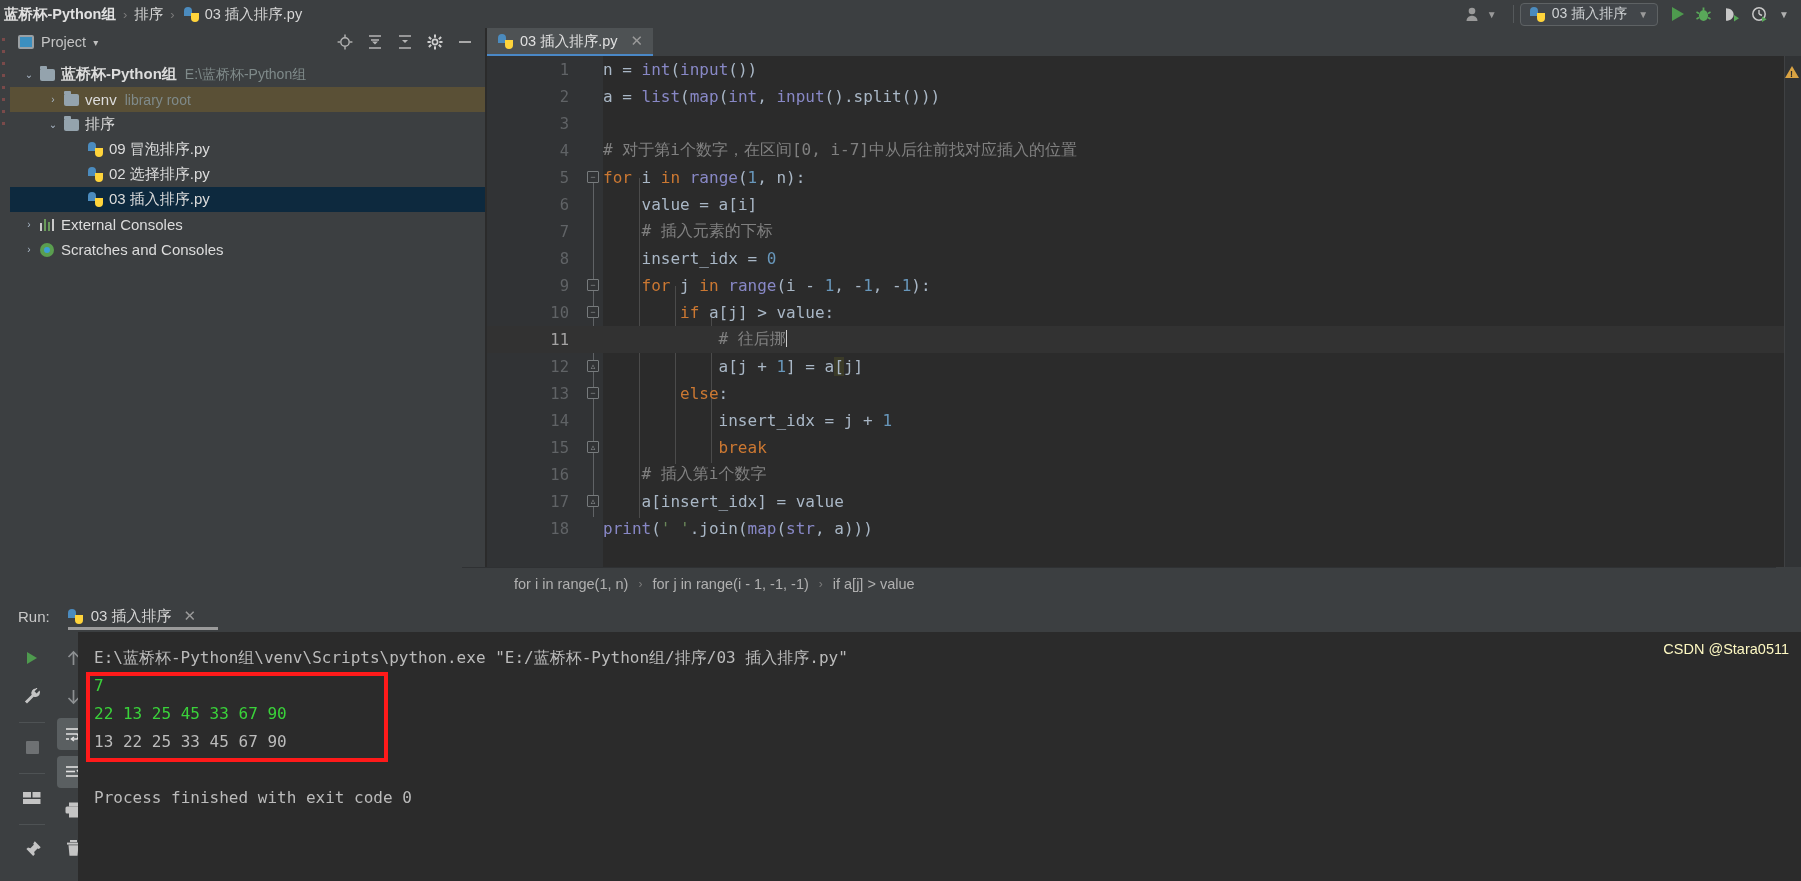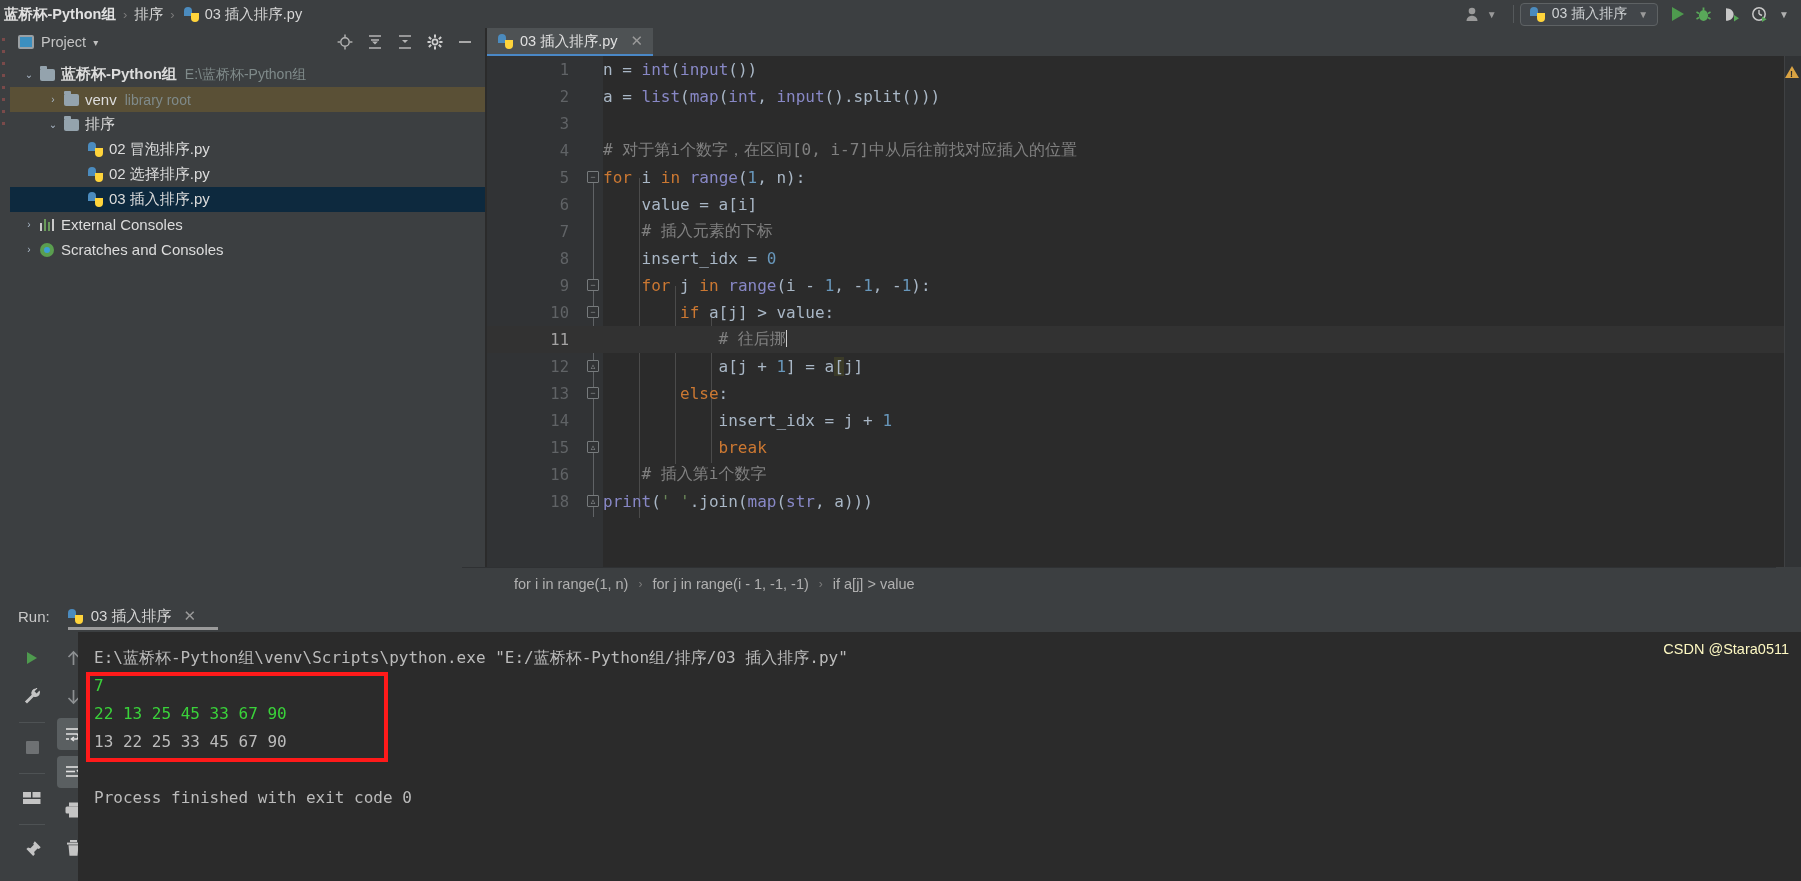--- a/index.html
+++ b/index.html
@@ -352,21 +352,21 @@
         <span class="label">排序</span>
       </div>
 
       <div class="tnode" style="padding-left:76px;">
         <span class="nodeicon">
             <span class="py-ico">
               <i class="p1"></i>
               <i class="p2"></i>
             </span>
           </span>
-        <span class="label">02 冒泡排序.py</span>
+        <span class="label">09 冒泡排序.py</span>
       </div>
 
       <div class="tnode" style="padding-left:76px;">
         <span class="nodeicon">
             <span class="py-ico">
               <i class="p1"></i>
               <i class="p2"></i>
             </span>
           </span>
         <span class="label">02 选择排序.py</span>
@@ -498,20 +498,24 @@
         <span class="lno">14</span>
         <span class="codeline">            <span class="id">insert_idx</span> = <span class="id">j</span> + <span class="num">1</span></span>
       </div>
       <div class="crow">
         <span class="lno">15</span>
         <span class="codeline">            <span class="kw">break</span></span>
       </div>
       <div class="crow">
         <span class="lno">16</span>
         <span class="codeline cmt">    # 插入第i个数字</span>
+      </div>
+      <div class="crow">
+        <span class="lno">17</span>
+        <span class="codeline">    <span class="id">a</span>[<span class="id">insert_idx</span>] = <span class="id">value</span></span>
       </div>
       <div class="crow">
         <span class="lno">18</span>
         <span class="codeline"><span class="bi">print</span>(<span class="str">' '</span>.join(<span class="bi">map</span>(<span class="bi">str</span>, <span class="id">a</span>)))</span>
       </div>
 
     </div>
 
     <div class="editor-right-border"></div>
     <div class="warn-strip">

